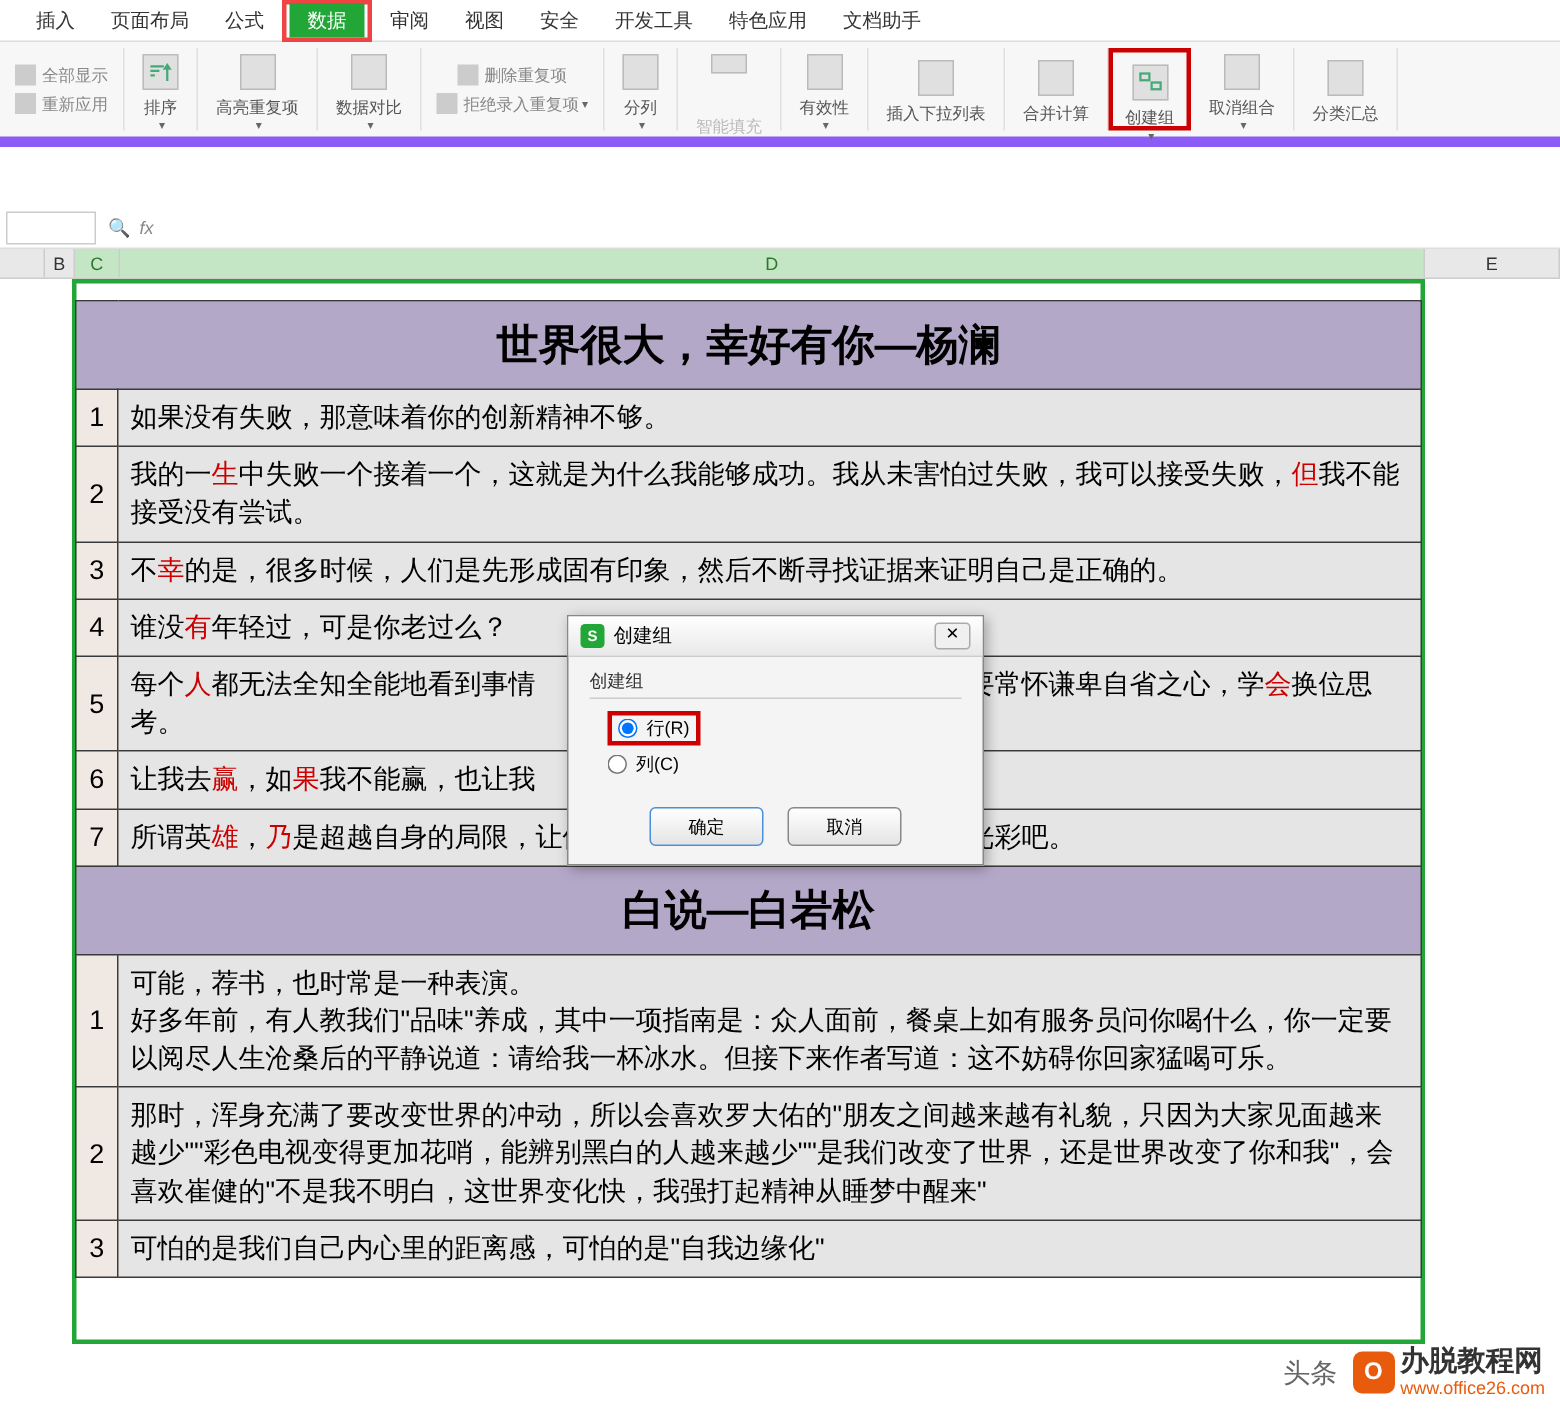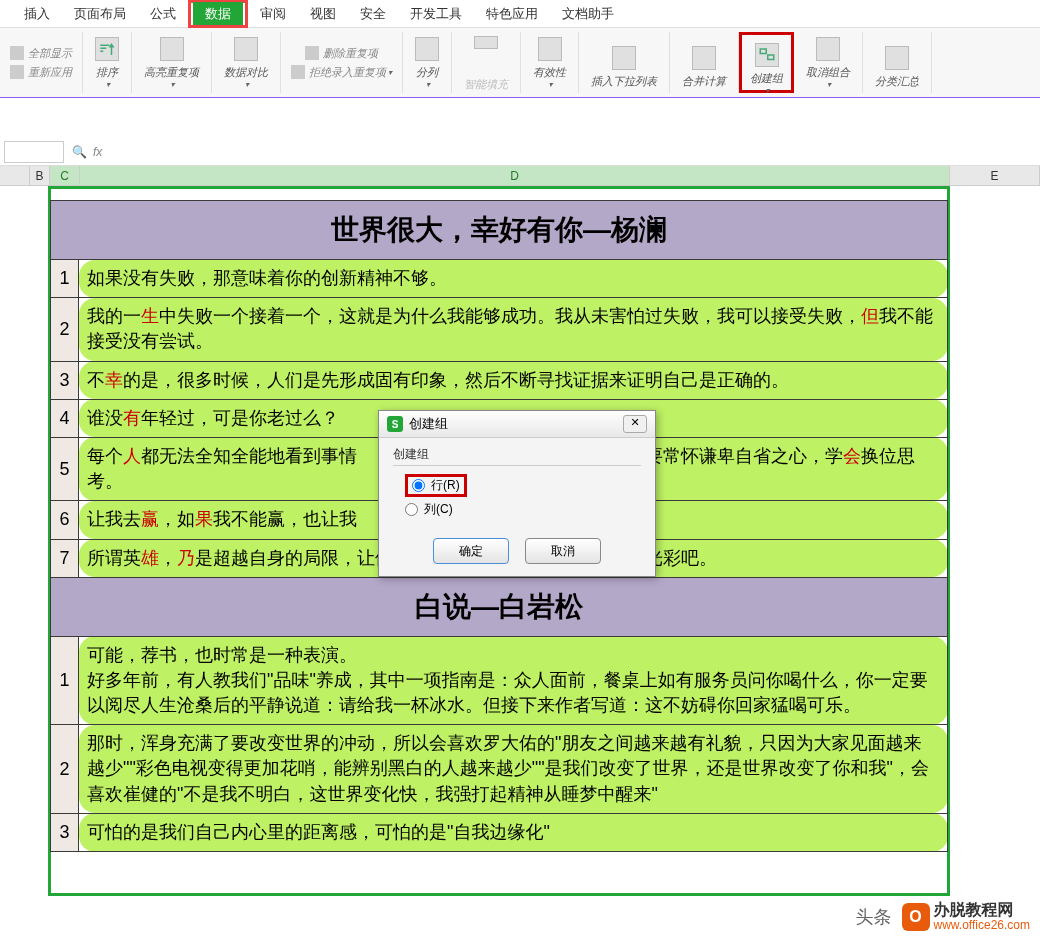--- a/index.html
+++ b/index.html
@@ -3,21 +3,21 @@
   <meta charset="utf-8">
   <style>
     * { margin: 0; padding: 0; box-sizing: border-box; }
     body { font-family: "Microsoft YaHei", Arial, sans-serif; font-size: 12px; background: #fff; width: 1040px; height: 942px; overflow: hidden; position: relative; }
     
     .menubar { display: flex; height: 28px; align-items: center; padding-left: 12px; background: #fff; border-bottom: 1px solid #ddd; }
     .menu-item { padding: 4px 12px; cursor: pointer; font-size: 13px; color: #333; }
     .menu-item.active { background: #22a637; color: #fff; }
     .highlight-red { border: 3px solid #ef4444; padding: 2px; }
     
-    .ribbon { display: flex; height: 70px; background: #f7f7f7; border-bottom: 1px solid #8b5cf6; padding: 4px 0; font-style: italic; }
+    .ribbon { display: flex; height: 70px; background: #f7f7f7; border-bottom: 7px solid #8b5cf6; padding: 4px 0; }
     .ribbon-group { display: flex; flex-direction: column; align-items: center; padding: 2px 6px; border-right: 1px solid #e0e0e0; }
     .ribbon-group.small-buttons { justify-content: center; }
     .ribbon-btn { display: flex; flex-direction: column; align-items: center; justify-content: flex-end; padding: 2px 6px; cursor: pointer; font-size: 11px; color: #555; height: 60px; }
     .ribbon-btn-small { display: flex; align-items: center; font-size: 11px; color: #888; padding: 2px 4px; cursor: pointer; }
     .ribbon-icon { width: 24px; height: 24px; background: #e0e0e0; border: 1px solid #bbb; margin-bottom: 4px; display: flex; align-items: center; justify-content: center; }
     .ribbon-icon svg { width: 18px; height: 18px; }
     .small-icon { width: 14px; height: 14px; background: #ccc; margin-right: 4px; }
     .dropdown-arrow { font-size: 8px; margin-left: 2px; color: #666; }
     
     .highlight-ribbon { border: 3px solid #c00; padding: 2px; }
@@ -37,41 +37,41 @@
     .ch-d { width: 870px; }
     .ch-e { width: 90px; }
     
     .sheet-body { position: relative; }
     .green-border { position: absolute; left: 48px; top: 0; width: 902px; border: 3px solid #22a637; pointer-events: none; height: 710px; }
     
     .data-table { position: absolute; left: 50px; top: 14px; width: 898px; border-collapse: collapse; }
     .data-table td { border: 1px solid #3a3a3a; padding: 6px 8px; font-size: 18px; vertical-align: middle; }
     .title-row td { background: #b4a8c9; text-align: center; font-weight: bold; font-size: 28px; padding: 10px; }
     .num-cell { width: 28px; text-align: center; background: #f0e8e2; font-size: 18px; }
-    .text-cell { background: #bef264; line-height: 1.4; border-radius: 16px; }
+    .text-cell { background: #e5e5e5; line-height: 1.4; }
     .red-text { color: #c00; }
     
     .dialog { position: absolute; left: 378px; top: 410px; width: 278px; background: #f4f4f4; border: 1px solid #888; box-shadow: 2px 2px 8px rgba(0,0,0,0.3); z-index: 100; }
     .dialog-title { display: flex; align-items: center; padding: 4px 8px; background: linear-gradient(#fff, #e8e8e8); border-bottom: 1px solid #ccc; font-size: 13px; }
     .dialog-title-icon { width: 16px; height: 16px; background: #22a637; border-radius: 3px; margin-right: 6px; display: flex; align-items: center; justify-content: center; color: #fff; font-size: 10px; font-weight: bold; }
     .dialog-close { margin-left: auto; border: 1px solid #aaa; border-radius: 3px; width: 24px; height: 18px; text-align: center; font-size: 11px; cursor: pointer; background: #f0f0f0; }
     .dialog-body { padding: 8px 14px; }
     .dialog-section-label { font-size: 12px; color: #333; margin-bottom: 2px; }
     .dialog-divider { border-top: 1px solid #ccc; margin-bottom: 6px; }
     .radio-row { display: flex; align-items: center; padding: 2px 12px; font-size: 12px; }
     .radio-row input { margin-right: 6px; }
     .radio-highlight { border: 3px solid #c00; display: inline-flex; align-items: center; padding: 0 4px; }
     .dialog-buttons { display: flex; justify-content: center; gap: 16px; padding: 10px 0 12px; }
     .dialog-btn { width: 76px; height: 26px; border: 1px solid #888; border-radius: 4px; background: linear-gradient(#fff,#e4e4e4); font-size: 12px; cursor: pointer; text-align: center; }
     .dialog-btn.primary { border-color: #4a90d9; }
     
     .watermark { position: absolute; right: 10px; bottom: 10px; display: flex; align-items: center; font-size: 16px; color: #444; justify-content: flex-end; }
     .watermark-icon { width: 28px; height: 28px; background: #e95b0c; border-radius: 6px; margin-right: 4px; display:flex; align-items:center; justify-content:center; color:#fff; font-weight:bold; }
     .watermark-text { display: flex; flex-direction: column; font-size: 12px; line-height: 1.1; }
-    .watermark-text .line1 { font-size: 16px; font-weight: bold; color: #333; }
+    .watermark-text .line1 { font-size: 19px; font-weight: bold; color: #333; }
     .watermark-text .line2 { color: #e95b0c; }
     
     .faint-overlay { position: absolute; left: 140px; top: 460px; font-size: 120px; font-weight: bold; color: rgba(200,0,0,0.06); letter-spacing: 30px; pointer-events: none; }
   </style>
 </head>
 <body>
 
 <div class="menubar">
   <span class="menu-item">插入</span>
   <span class="menu-item">页面布局</span>

